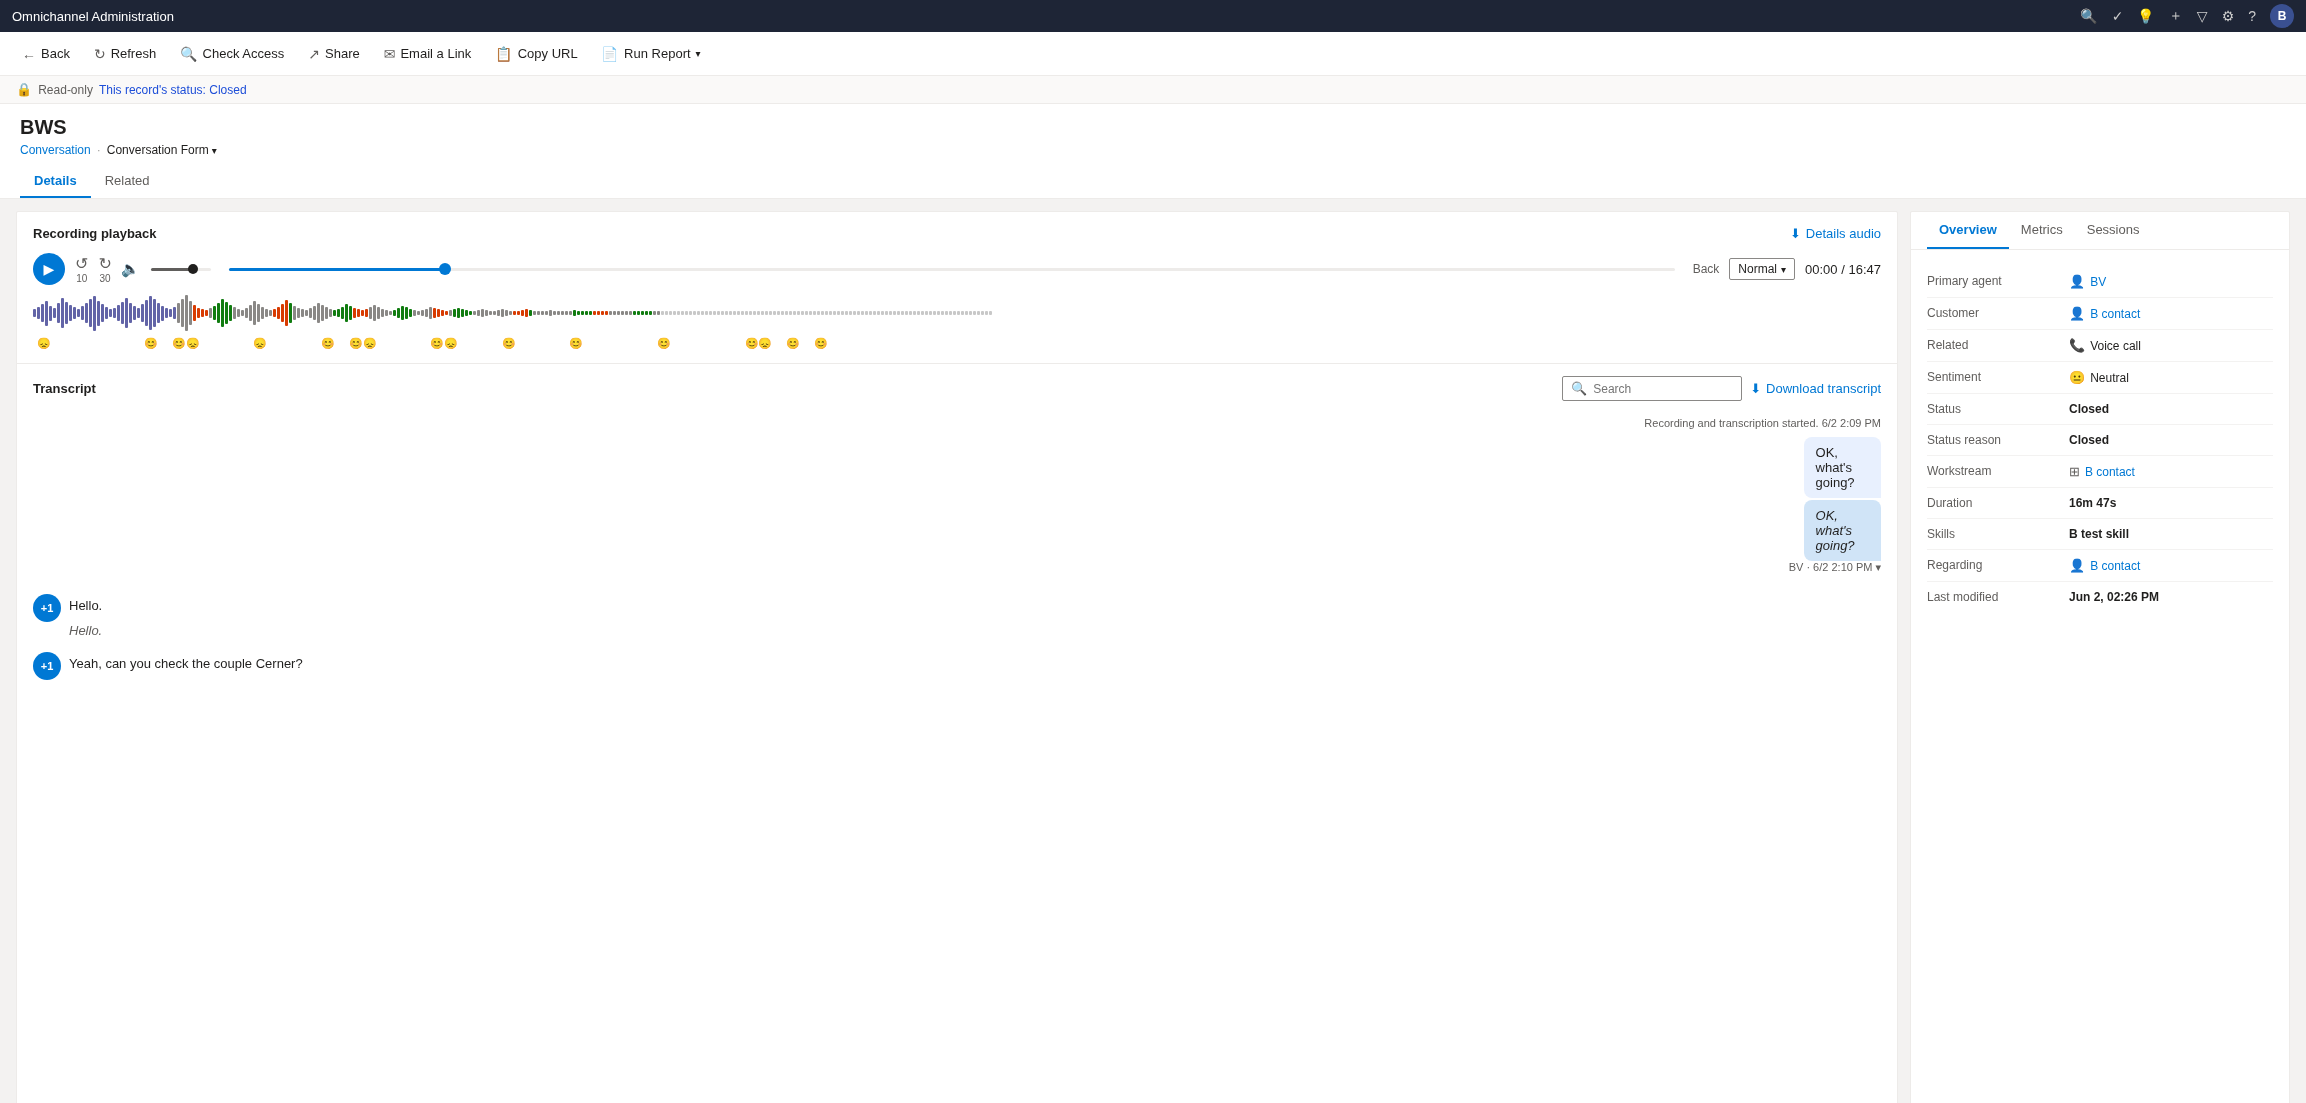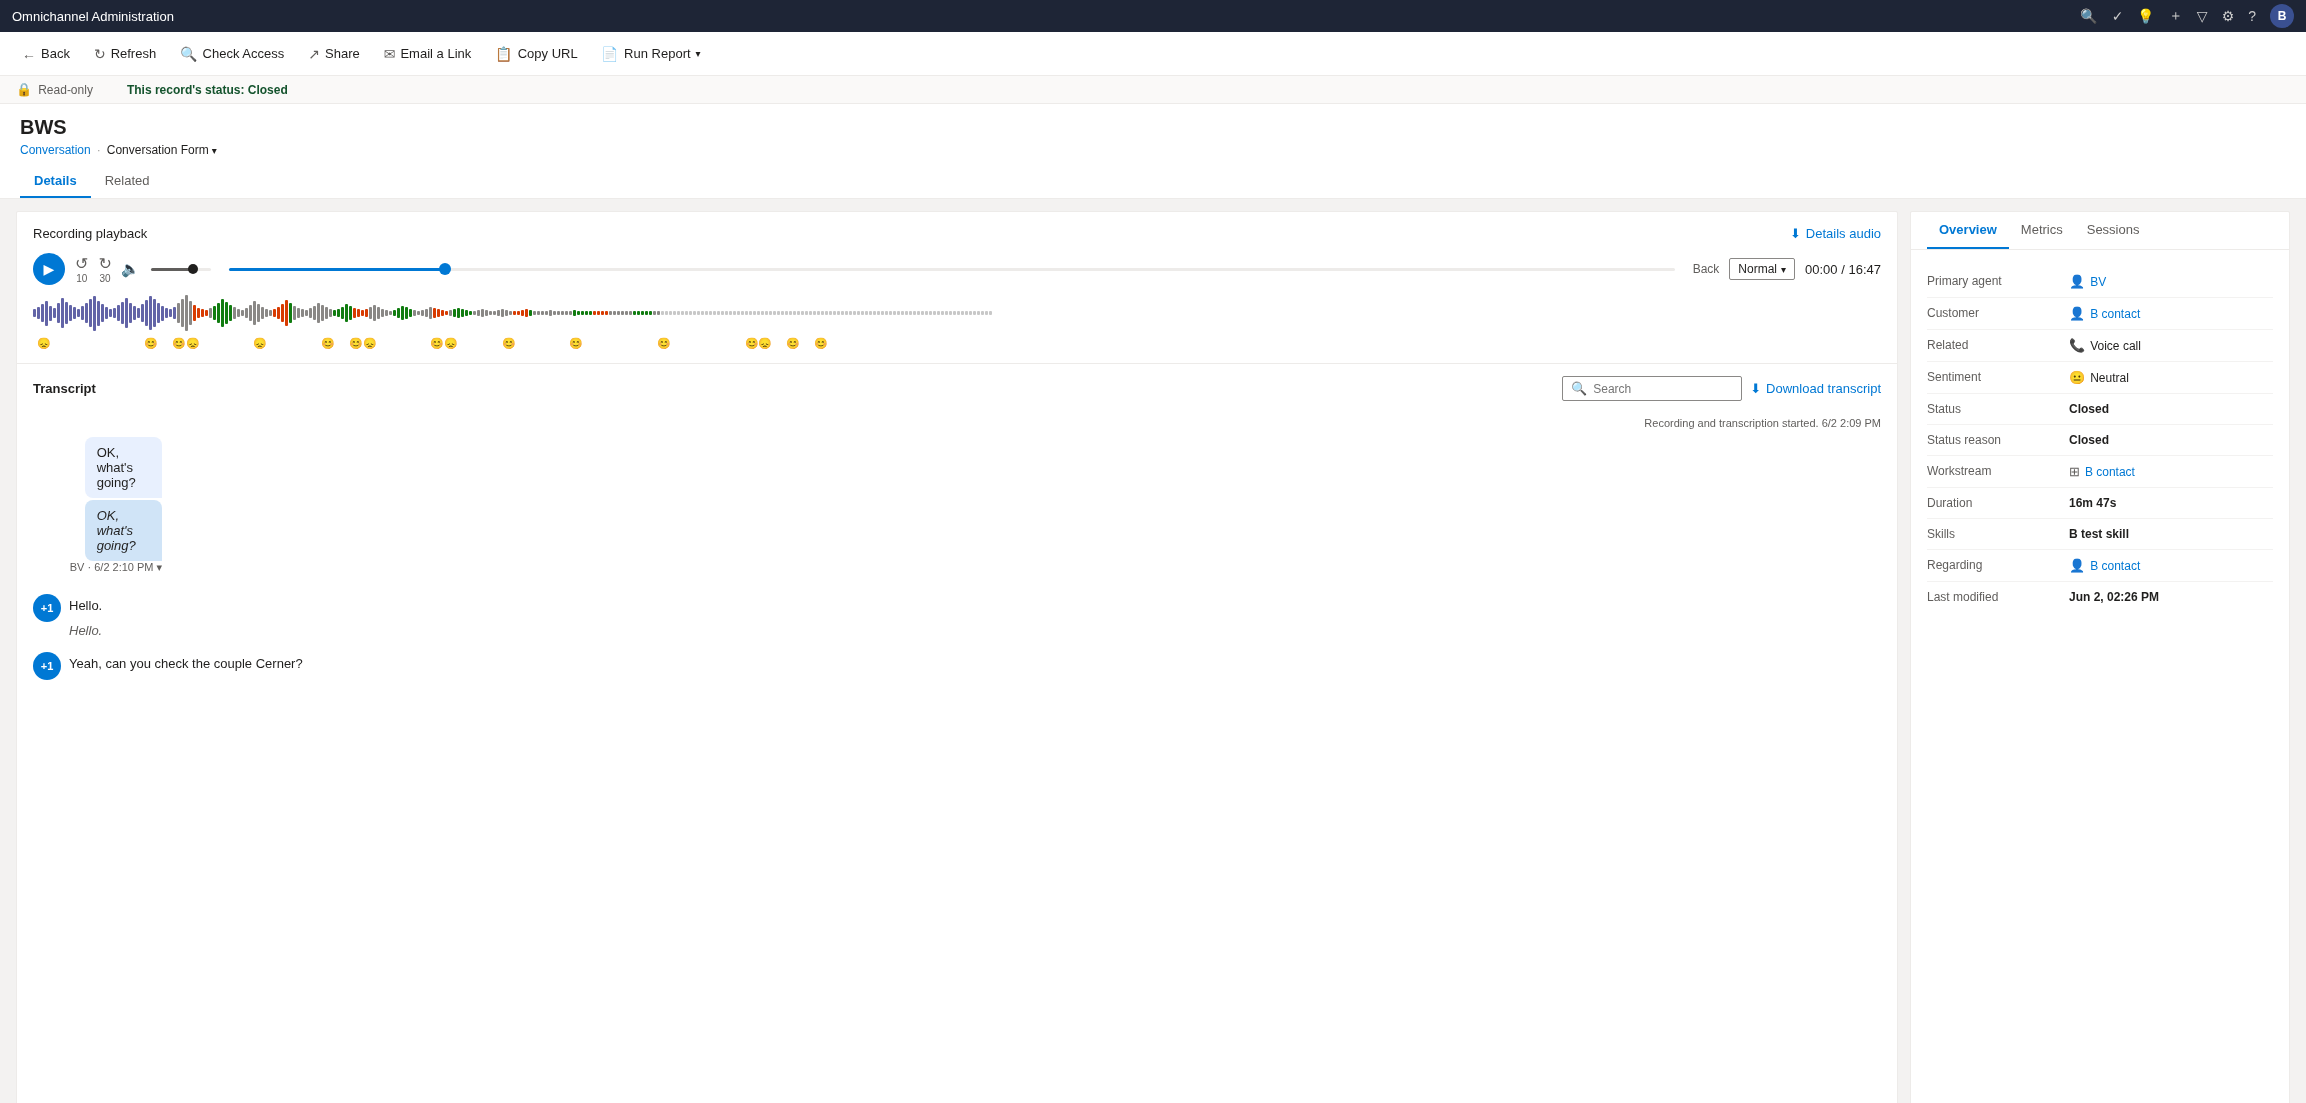--- a/index.html
+++ b/index.html
@@ -50,21 +50,21 @@
       background: #faf9f8;
       border-bottom: 1px solid #edebe9;
       padding: 6px 16px;
       display: flex;
       align-items: center;
       gap: 6px;
       font-size: 12px;
       color: #605e5c;
     }
     .readonly-bar .lock-icon { font-size: 13px; }
-    .readonly-bar .status-closed { color: #14532d; font-weight: 700; margin-left: 28px; }
+    .readonly-bar .status-closed { color: #1d4ed8; font-weight: 400; }
 
     
     .page-header {
       background: #fff;
       padding: 12px 20px 0 20px;
       border-bottom: 1px solid #edebe9;
     }
     .page-title { font-size: 20px; font-weight: 600; color: #201f1e; margin-bottom: 4px; }
     .breadcrumb { display: flex; align-items: center; gap: 6px; font-size: 12px; color: #605e5c; margin-bottom: 8px; }
     .breadcrumb .sep { color: #a19f9d; }
@@ -107,21 +107,21 @@
     .recording-section {
       padding: 14px 16px 10px 16px;
       border-bottom: 1px solid #edebe9;
     }
     .recording-header {
       display: flex;
       justify-content: space-between;
       align-items: center;
       margin-bottom: 12px;
     }
-    .recording-title { font-size: 13px; font-weight: 400; }
+    .recording-title { font-size: 13px; font-weight: 700; }
     .download-audio-btn {
       display: flex;
       align-items: center;
       gap: 5px;
       font-size: 13px;
       color: #0078d4;
       cursor: pointer;
       background: none;
       border: none;
     }
@@ -298,21 +298,21 @@
 
     
     .transcript-info {
       text-align: right;
       font-size: 11px;
       color: #605e5c;
       padding: 8px 0;
     }
     .agent-bubble-container {
       display: flex;
-      justify-content: flex-start;
+      justify-content: flex-end;
       margin-bottom: 8px;
     }
     .agent-bubble {
       background: #e8f0fe;
       border-radius: 8px 8px 0 8px;
       padding: 8px 12px;
       font-size: 13px;
       max-width: 60%;
     }
     .agent-bubble.secondary {

